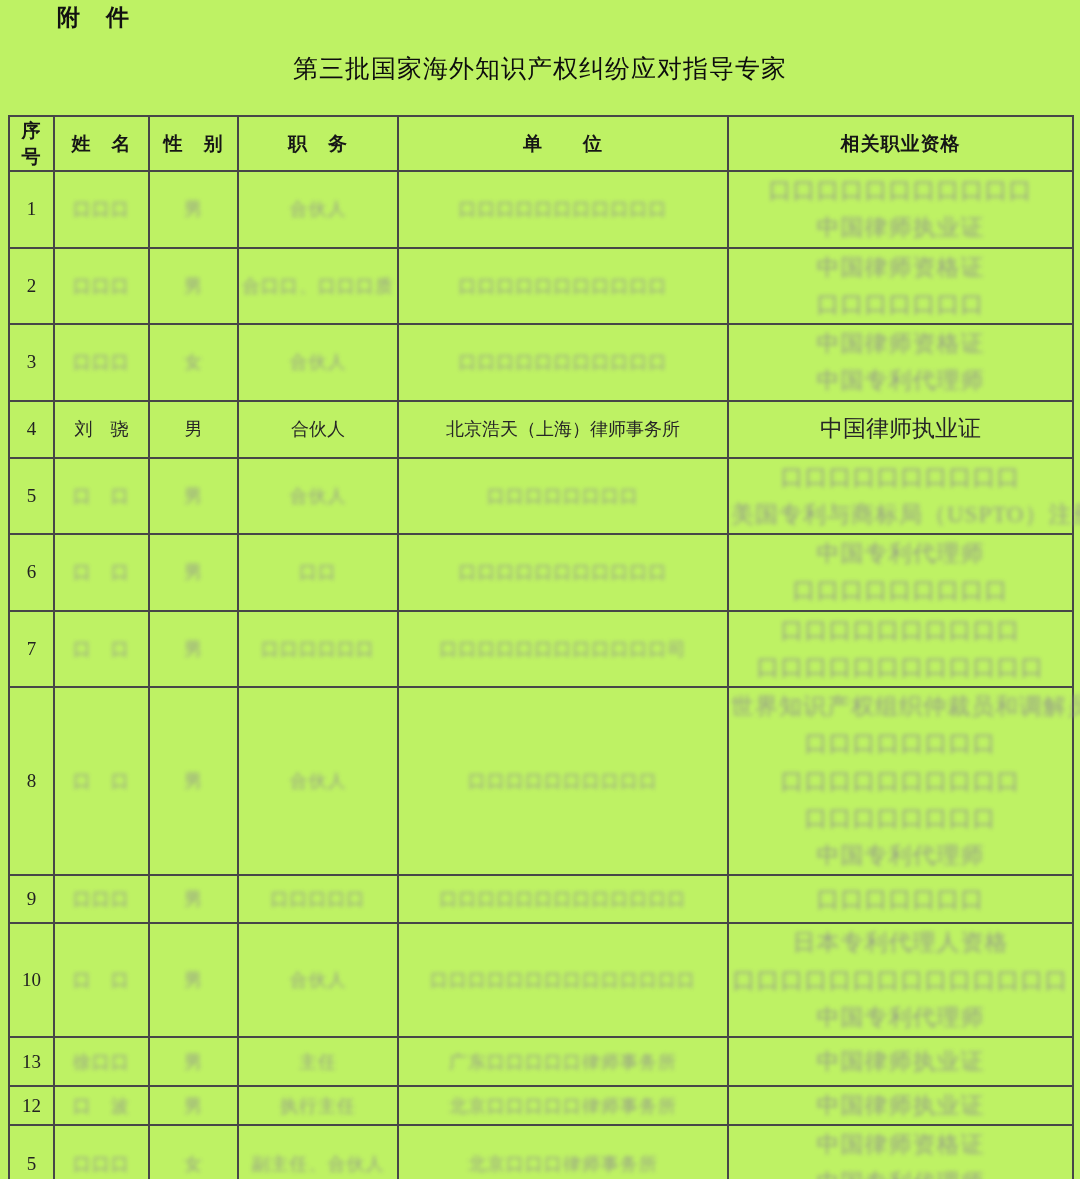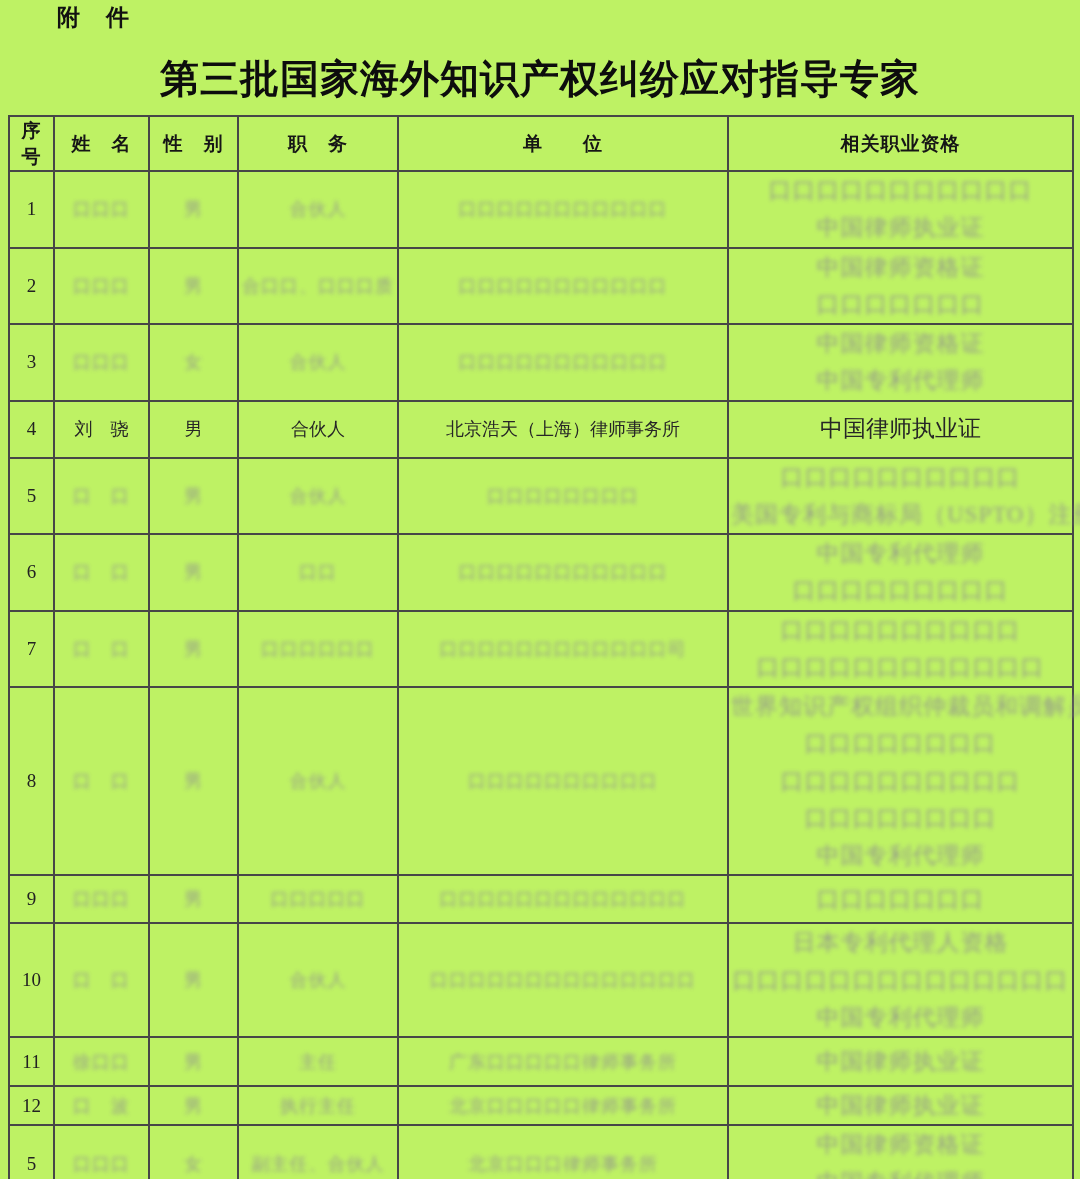--- a/index.html
+++ b/index.html
@@ -13,21 +13,21 @@
   }
   .attachment{
     position:absolute;left:57px;top:2px;
     font-family:"DejaVu Sans","Liberation Sans",sans-serif;
     font-weight:bold;font-size:23px;letter-spacing:9px;color:#111;
   }
   .doc-title{
     position:absolute;left:0;top:52px;width:1080px;
     text-align:center;
     font-family:"DejaVu Sans","Liberation Sans",sans-serif;
-    font-weight:bold;font-size:39px;letter-spacing:1px;color:#0d0d0d;
+    font-weight:normal;font-size:25px;letter-spacing:1px;color:#0d0d0d;
   }
   table.experts{
     position:absolute;left:8px;top:115px;
     width:1064px;
     border-collapse:collapse;table-layout:fixed;
   }
   table.experts th,table.experts td{
     border:2px solid #474747;
     text-align:center;vertical-align:middle;
     padding:0 2px;
@@ -185,21 +185,21 @@
           <td class="c-gender"><span class="rd">男</span></td>
           <td class="c-pos"><span class="rd">合伙人</span></td>
           <td class="c-org"><span class="rd">口口口口口口口口口口口口口口</span></td>
           <td class="c-qual">
             <div class="qline"><span class="rd">日本专利代理人资格</span></div>
             <div class="qline"><span class="rd wide">口口口口口口口口口口口口口口</span></div>
             <div class="qline"><span class="rd">中国专利代理师</span></div>
           </td>
         </tr>
         <tr style="height: 49px;">
-          <td class="c-no">11</td>
+          <td class="c-no">13</td>
           <td class="c-name"><span class="rd">徐口口</span></td>
           <td class="c-gender"><span class="rd">男</span></td>
           <td class="c-pos"><span class="rd">主任</span></td>
           <td class="c-org"><span class="rd">广东口口口口口律师事务所</span></td>
           <td class="c-qual">
             <div class="qline"><span class="rd">中国律师执业证</span></div>
           </td>
         </tr>
         <tr style="height: 35px;">
           <td class="c-no">12</td>

